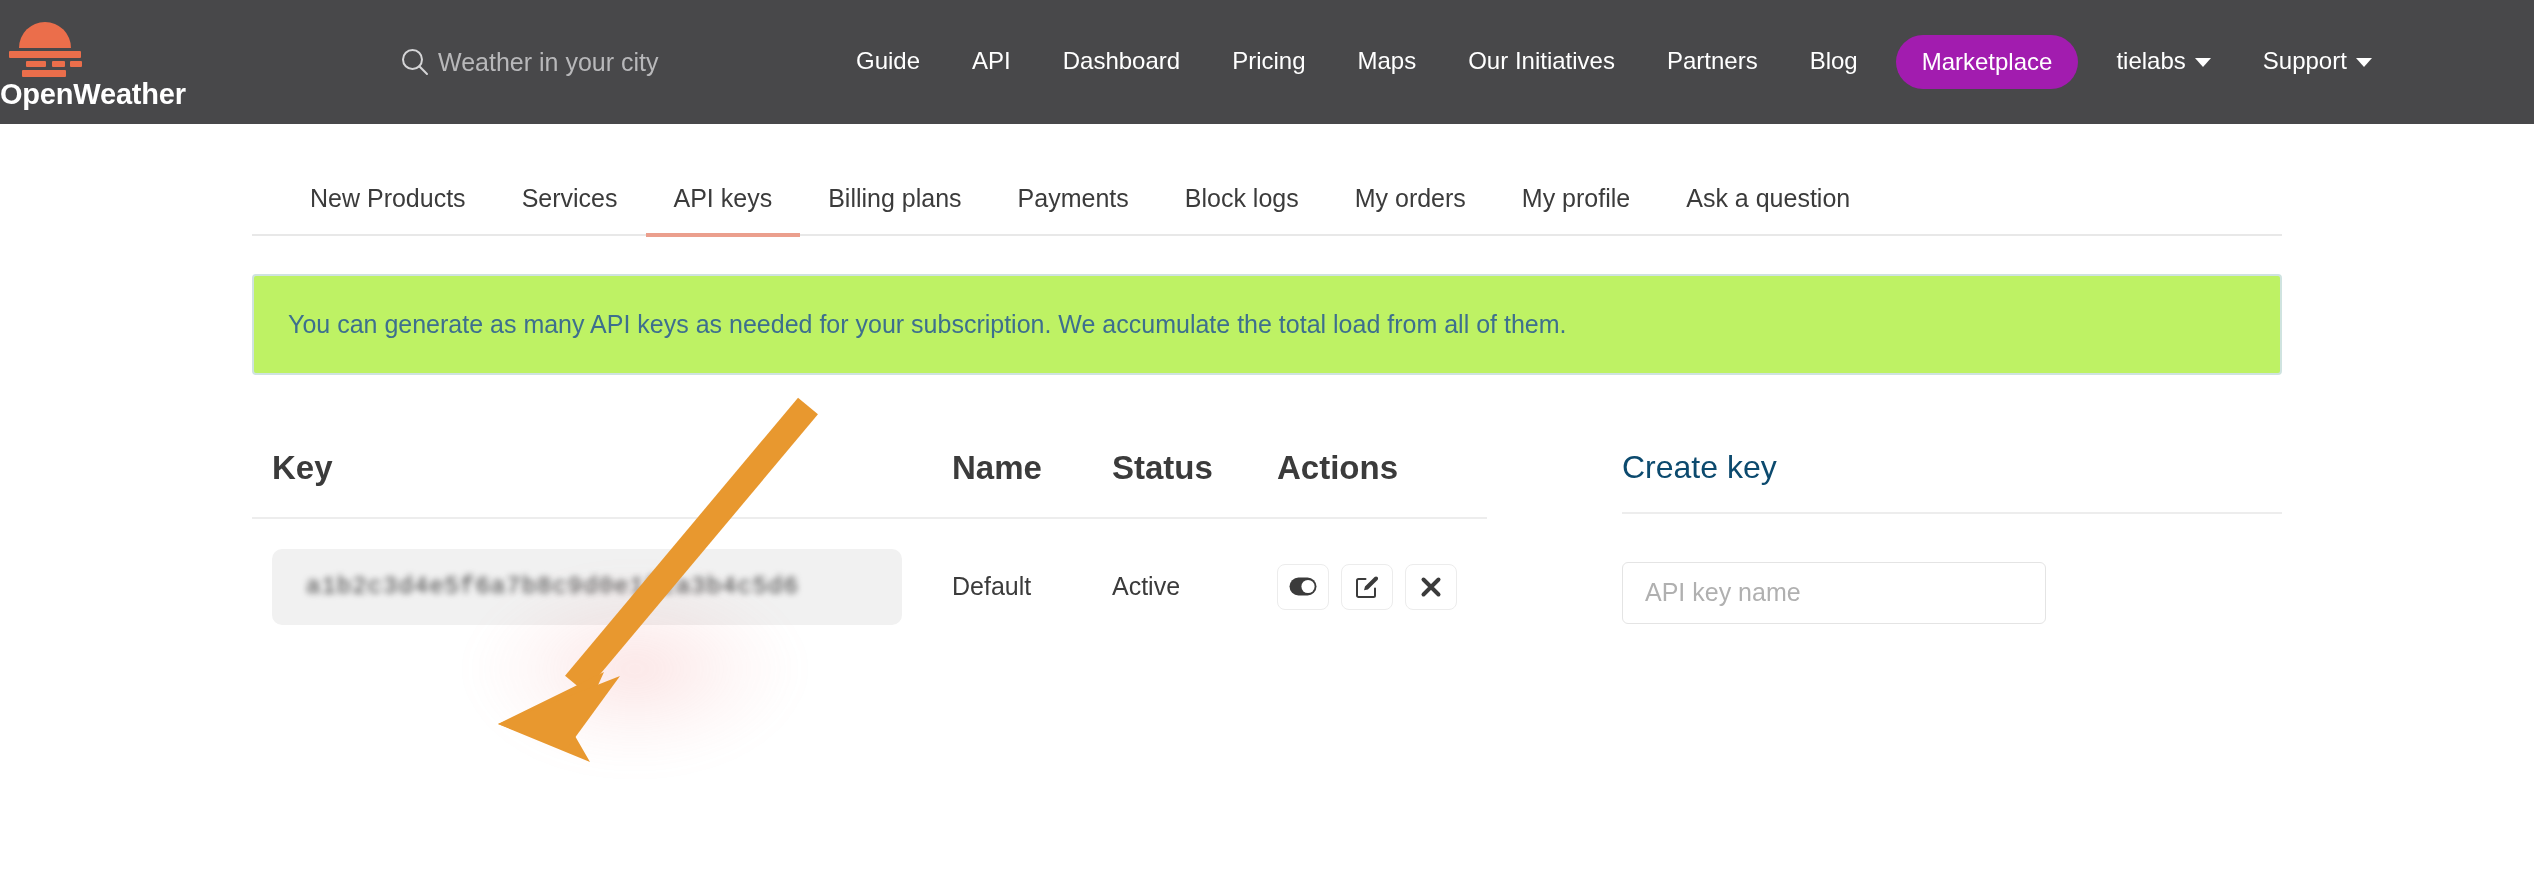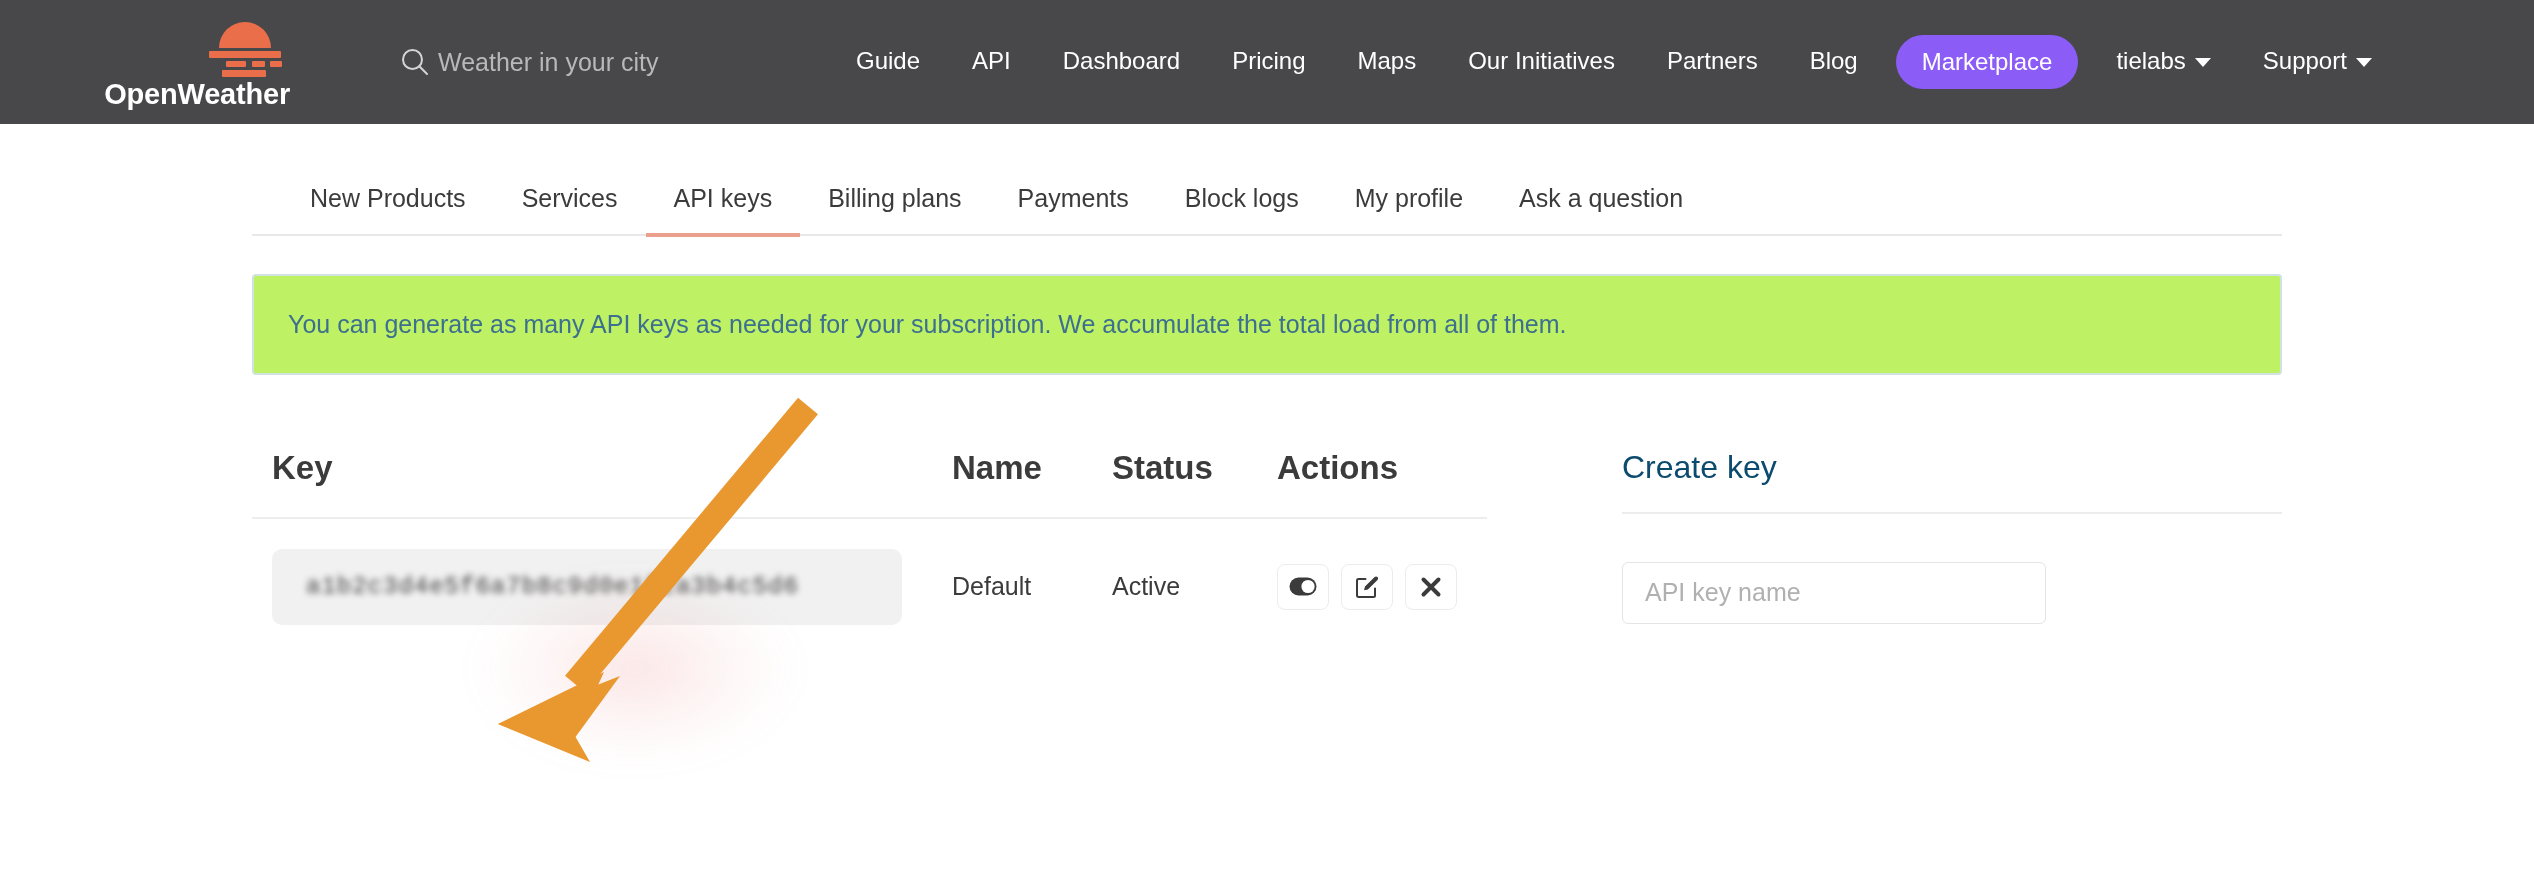--- a/index.html
+++ b/index.html
@@ -21,21 +21,21 @@
     background: #48484a;
     display: flex;
     align-items: center;
   }
 
   .logo-block {
     width: 290px;
     height: 124px;
     display: flex;
     flex-direction: column;
-    align-items: flex-end;
+    align-items: flex-start;
     justify-content: center;
     padding-top: 6px;
   }
   .logo-mark {
     position: relative;
     width: 90px;
     height: 56px;
     margin-bottom: 2px;
   }
   .logo-sun {
@@ -90,21 +90,21 @@
     font-size: 24px;
     line-height: 1;
     padding: 14px 22px;
     white-space: nowrap;
     cursor: pointer;
     display: flex;
     align-items: center;
     gap: 9px;
   }
   .nav-item.pill {
-    background: #8b5cf6;
+    background: #a21caf;
     border-radius: 28px;
     padding: 15px 26px;
     margin: 0 8px;
   }
   .nav-item .caret {
     width: 0; height: 0;
     border-left: 8px solid transparent;
     border-right: 8px solid transparent;
     border-top: 9px solid #ffffff;
     display: inline-block;
@@ -344,20 +344,21 @@
 <div class="page">
   <div class="content-wrap">
 
     <div class="tab-bar">
       <div class="tab">New Products</div>
       <div class="tab">Services</div>
       <div class="tab active">API keys</div>
       <div class="tab">Billing plans</div>
       <div class="tab">Payments</div>
       <div class="tab">Block logs</div>
+      <div class="tab">My orders</div>
       <div class="tab">My profile</div>
       <div class="tab">Ask a question</div>
     </div>
 
     <div class="info-banner">You can generate as many API keys as needed for your subscription. We accumulate the total load from all of them.</div>
 
     <div class="columns">
 
       <div class="col-left">
         <table class="keys-table">

